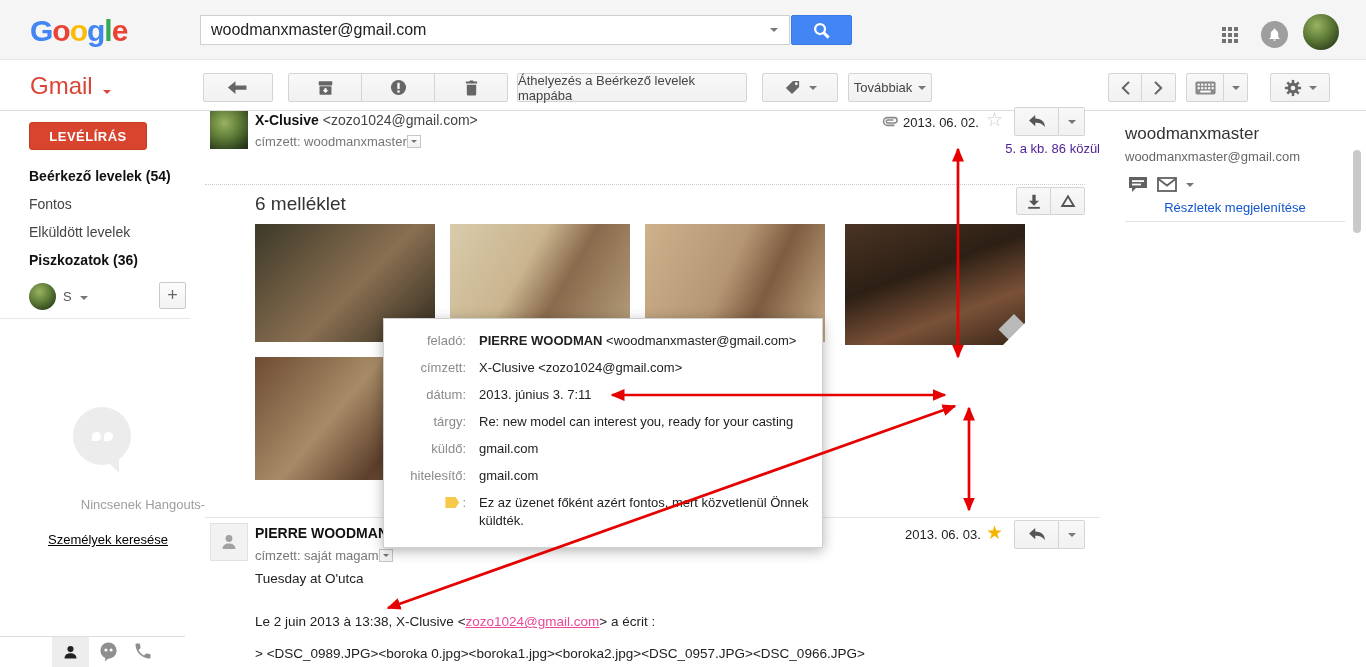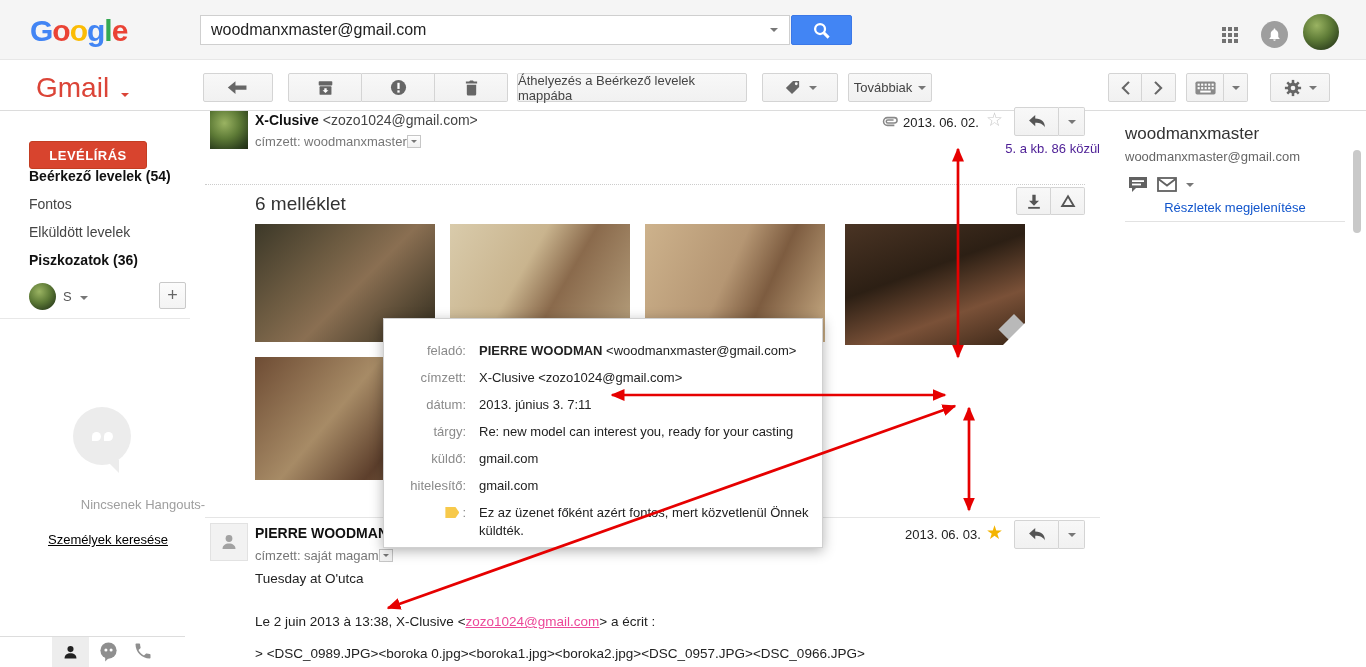--- a/index.html
+++ b/index.html
@@ -14,32 +14,32 @@
   .search-caret { position:absolute; left:770px; top:28px; }
   .search-btn { position:absolute; left:791px; top:15px; width:61px; height:30px; background:#4285f4; border:1px solid #3b78e7; border-radius:2px; display:flex; align-items:center; justify-content:center; cursor:pointer; }
   .apps-grid { position:absolute; left:1222px; top:27px; width:16px; height:16px; display:grid; grid-template-columns:repeat(3,4px); grid-template-rows:repeat(3,4px); gap:2px; cursor:pointer; }
   .apps-grid i { background:#737373; }
   .bell-wrap { position:absolute; left:1261px; top:21px; width:27px; height:27px; border-radius:50%; background:#9e9e9e; display:flex; align-items:center; justify-content:center; cursor:pointer; }
   .avatar-photo { background:radial-gradient(circle at 38% 32%, #9ab362 0%, #5d7a36 45%, #30431f 80%, #222c15 100%); }
   .top-avatar { position:absolute; left:1303px; top:14px; width:36px; height:36px; border-radius:50%; cursor:pointer; }
 
   
   .masthead { position:absolute; left:0; top:61px; width:1366px; height:50px; background:#fff; border-bottom:1px solid #dcdcdc; }
-  .gmail-logo { position:absolute; left:36px; top:11px; font-size:28px; color:#db4437; cursor:pointer; }
+  .gmail-logo { position:absolute; left:30px; top:11px; font-size:24px; color:#db4437; cursor:pointer; }
   .btn { background:linear-gradient(#f8f8f8,#f1f1f1); border:1px solid #d4d4d4; border-radius:2px; color:#444; font-size:13px; display:flex; align-items:center; justify-content:center; cursor:pointer; }
   .btn-group { display:flex; }
   .btn-group .seg { background:linear-gradient(#f8f8f8,#f1f1f1); border:1px solid #d4d4d4; display:flex; align-items:center; justify-content:center; cursor:pointer; }
   .btn-group .seg + .seg { border-left:none; }
   .btn-group .seg:first-child { border-radius:2px 0 0 2px; }
   .btn-group .seg:last-child { border-radius:0 2px 2px 0; }
   .caret { display:inline-block; width:0; height:0; border-left:4px solid transparent; border-right:4px solid transparent; border-top:4px solid #777; }
   .pager { position:absolute; left:960px; top:80px; width:140px; text-align:right; font-size:13px; color:#4c1d95; }
 
   
-  .compose-btn { position:absolute; left:29px; top:122px; width:118px; height:28px; background:#d8442e; border:1px solid #c33d22; border-radius:3px; color:#fff; font-size:13px; font-weight:bold; letter-spacing:.5px; display:flex; align-items:center; justify-content:center; cursor:pointer;margin-top:19px; }
+  .compose-btn { position:absolute; left:29px; top:122px; width:118px; height:28px; background:#d8442e; border:1px solid #c33d22; border-radius:3px; color:#fff; font-size:13px; font-weight:bold; letter-spacing:.5px; display:flex; align-items:center; justify-content:center; cursor:pointer; }
   .nav-item { position:absolute; left:29px; font-size:14px; color:#444; cursor:pointer; white-space:nowrap; }
   .nav-item.bold { font-weight:bold; color:#111; }
   .contact-avatar { position:absolute; left:29px; top:283px; width:27px; height:27px; border-radius:50%; cursor:pointer; }
   .contact-name { position:absolute; left:63px; top:289px; font-size:13px; color:#555; cursor:pointer; }
   .contact-caret { position:absolute; left:80px; top:296px; }
   .plus-btn { position:absolute; left:159px; top:282px; width:27px; height:27px; background:linear-gradient(#fcfcfc,#f3f3f3); border:1px solid #c9c9c9; border-radius:2px; font-size:18px; color:#666; display:flex; align-items:center; justify-content:center; cursor:pointer; }
   .side-divider { position:absolute; background:#e8e8e8; height:1px; }
   .hangouts-bubble { position:absolute; left:73px; top:407px; width:58px; height:58px; border-radius:50%; background:#ececec; display:flex; align-items:center; justify-content:center; }
   .hangouts-bubble::after { content:""; position:absolute; left:33px; top:53px; width:0; height:0; border-top:13px solid #ececec; border-left:13px solid transparent; }
   .hq { display:inline-block; width:9px; height:9px; background:#fff; border-radius:50% 50% 50% 0; margin:0 1.5px; }
@@ -65,21 +65,21 @@
   .thumb { position:absolute; cursor:pointer; overflow:hidden; }
   .th1 { background:linear-gradient(135deg,#3c3828 0%,#6e5c42 35%,#8a6f52 55%,#2e2a1c 100%); }
   .th2 { background:linear-gradient(120deg,#d9cbab 0%,#c9b48e 40%,#8a6a4c 60%,#b7a17e 100%); }
   .th3 { background:linear-gradient(115deg,#cdb28c 0%,#b59673 45%,#7d5c40 65%,#c9ad85 100%); }
   .th4 { background:linear-gradient(160deg,#4a3424 0%,#2c1f14 40%,#7a5138 70%,#3a2617 100%); }
   .th5 { background:linear-gradient(130deg,#6e4c34 0%,#a78b66 45%,#5d3f2c 75%,#8a6d4e 100%); }
   .fold::after { content:""; position:absolute; right:0; bottom:0; width:0; height:0; border-bottom:22px solid #fff; border-left:22px solid transparent; }
   .fold::before { content:""; position:absolute; right:11px; bottom:0; width:22px; height:22px; background:#b9b9b9; transform:rotate(45deg); transform-origin:bottom right; }
 
   
-  .popup { position:absolute; left:383px; top:318px; width:440px; height:230px; background:#fff; border:1px solid #d0d0d0; box-shadow:0 3px 12px rgba(0,0,0,.3); z-index:5; padding-top:23px; }
+  .popup { position:absolute; left:383px; top:318px; width:440px; height:230px; background:#fff; border:1px solid #d0d0d0; box-shadow:0 3px 12px rgba(0,0,0,.3); z-index:5; padding-top:13px; }
   .prow { display:flex; margin-bottom:9px; line-height:18px; }
   .plabel { width:82px; text-align:right; margin-right:13px; font-size:13px; color:#8a8a8a; flex-shrink:0; }
   .pvalue { font-size:13px; color:#222; max-width:332px; }
   .imp-tag { display:inline-block; width:14px; height:11px; background:#f7c94b; clip-path:polygon(0 0,72% 0,100% 50%,72% 100%,0 100%); vertical-align:-1px; margin-right:3px; }
 
   
   .msg-sep { position:absolute; left:205px; top:517px; width:895px; height:1px; background:#e5e5e5; }
   .msg-avatar2 { position:absolute; left:210px; top:523px; width:38px; height:38px; background:#f2f2f2; border:1px solid #e2e2e2; display:flex; align-items:center; justify-content:center; }
   .name2 { position:absolute; left:255px; top:525px; font-size:14px; font-weight:bold; color:#111; }
   .body-line { position:absolute; left:255px; font-size:13.5px; color:#222; }

